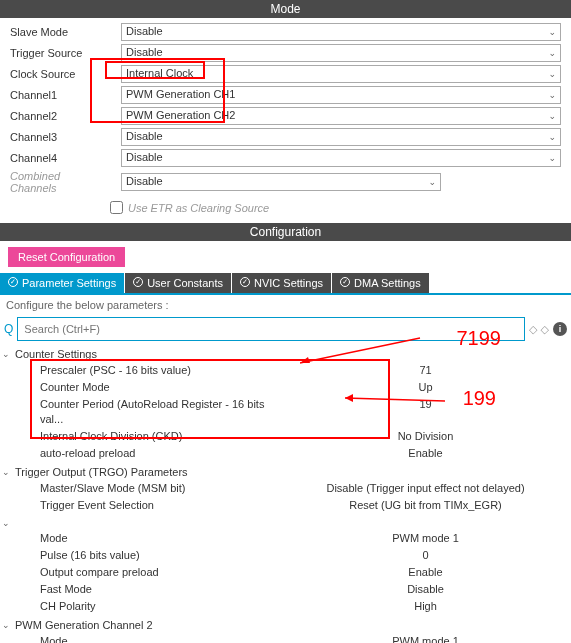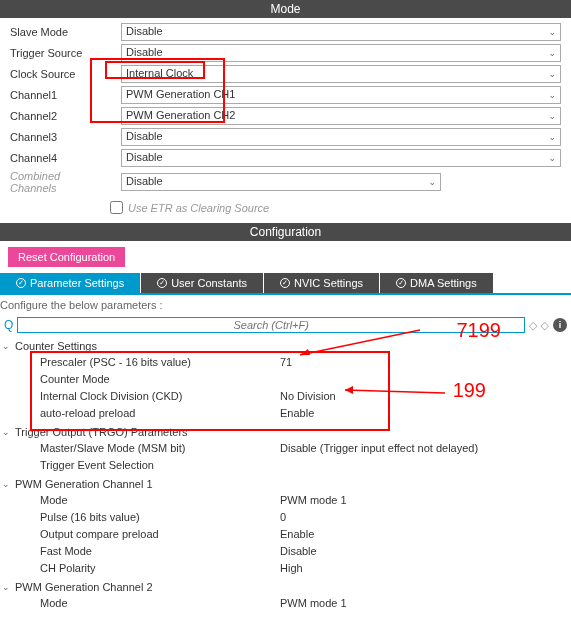--- a/index.html
+++ b/index.html
@@ -19,47 +19,47 @@
     .rb-clock { left: 105px; top: 61px; width: 100px; height: 18px; }
     .rb-group { left: 90px; top: 58px; width: 135px; height: 65px; }
     
     .checkbox-row { display: flex; align-items: center; padding: 4px 0 4px 100px; }
     .checkbox-row input { margin-right: 5px; }
     .checkbox-row label { font-style: italic; color: #999; }
     
     .reset-btn { display: inline-block; background: #ec4899; color: #fff; padding: 4px 10px; margin: 6px 8px; font-size: 11px; border: none; cursor: pointer; }
     
     .tab-bar { display: flex; background: #fff; border-bottom: 2px solid #0099cc; }
-    .tab { display: flex; align-items: center; padding: 4px 16px; font-size: 11px; color: #fff; background: #4a4a4a; margin-right: 1px; cursor: pointer; }
+    .tab { display: flex; align-items: flex-start; padding: 4px 8px; font-size: 11px; color: #fff; background: #4a4a4a; margin-right: 1px; cursor: pointer; }
     .tab.active { background: #0099cc; }
     .tab-icon { width: 10px; height: 10px; border-radius: 50%; border: 1.5px solid #fff; margin-right: 4px; display: inline-flex; align-items: center; justify-content: center; font-size: 8px; }
     .tab-icon::before { content: '✓'; font-size: 7px; }
     
-    .config-hint { padding: 4px 0; font-size: 11px; color: #666; }
+    .config-hint { padding: 4px 6px; font-size: 11px; color: #666; }
     
     .search-row { display: flex; align-items: center; padding: 2px 4px; gap: 4px; }
     .search-icon { color: #0099cc; font-size: 12px; }
-    .search-input { flex: 1; border: 1px solid #0099cc; padding: 2px 6px; font-size: 11px; font-style: italic; color: #999; height: 16px; text-align: center; }
+    .search-input { flex: 1; border: 1px solid #0099cc; padding: 2px 6px; font-size: 11px; color: #999; height: 24px; }
     .nav-icons { color: #999; font-size: 11px; }
     .info-icon { width: 14px; height: 14px; border-radius: 50%; background: #555; color: #fff; display: inline-flex; align-items: center; justify-content: center; font-size: 9px; font-weight: bold; margin-left: auto; }
     
     .param-section { padding: 2px 0; }
     .param-group { padding: 1px 0; }
     .group-header { display: flex; align-items: center; padding: 2px 2px; font-size: 11px; cursor: pointer; }
     .expand-icon { font-size: 9px; color: #666; margin-right: 3px; width: 10px; }
     .param-row { display: flex; padding: 1px 0 1px 40px; font-size: 11px; line-height: 15px; }
     .param-name { flex: 0 0 240px; }
-    .param-value { flex: 1; }
+    .param-value { flex: 1; text-align: center; }
     
     .red-param-box { position: absolute; border: 2px solid red; pointer-events: none; left: 30px; top: 0; width: 360px; height: 80px; }
     .counter-wrap { position: relative; }
     
     .annot { position: absolute; color: red; font-size: 20px; font-weight: normal; pointer-events: none; }
     .annot-7199 { top: -18px; right: 70px; margin-left: 20px; }
-    .annot-199 { top: 42px; right: 85px; }
+    .annot-199 { top: 42px; right: 75px; }
     .arrow { position: absolute; pointer-events: none; }
     
     .container { position: relative; width: 571px; }
     .mode-wrap { position: relative; }
   </style>
 </head>
 <body>
 
 <div class="container">
   <div class="mode-wrap">
@@ -145,20 +145,25 @@
       <div class="group-header">
           <span class="expand-icon">⌄</span>
           <span>Counter Settings</span>
         </div>
       <div class="param-row">
           <span class="param-name">Prescaler (PSC - 16 bits value)</span>
           <span class="param-value">71</span>
         </div>
       <div class="param-row">
           <span class="param-name">Counter Mode</span>
+          <span class="param-value">Up</span>
+        </div>
+      <div class="param-row">
+          <span class="param-name">Counter Period (AutoReload Register - 16 bits val...</span>
+          <span class="param-value">19</span>
         </div>
       <div class="param-row">
           <span class="param-name">Internal Clock Division (CKD)</span>
           <span class="param-value">No Division</span>
         </div>
       <div class="param-row">
           <span class="param-name">auto-reload preload</span>
           <span class="param-value">Enable</span>
         </div>
       <div class="red-param-box" style="top:14px;"></div>
@@ -178,27 +183,27 @@
       <div class="group-header">
           <span class="expand-icon">⌄</span>
           <span>Trigger Output (TRGO) Parameters</span>
         </div>
       <div class="param-row">
           <span class="param-name">Master/Slave Mode (MSM bit)</span>
           <span class="param-value">Disable (Trigger input effect not delayed)</span>
         </div>
       <div class="param-row">
           <span class="param-name">Trigger Event Selection</span>
+          <span class="param-value">Reset (UG bit from TIMx_EGR)</span>
         </div>
     </div>
 
     <div class="param-group">
       <div class="group-header">
           <span class="expand-icon">⌄</span>
-          <span>PWM Generation Channel 1</span>
         </div>
       <div class="param-row">
           <span class="param-name">Mode</span>
           <span class="param-value">PWM mode 1</span>
         </div>
       <div class="param-row">
           <span class="param-name">Pulse (16 bits value)</span>
           <span class="param-value">0</span>
         </div>
       <div class="param-row">

